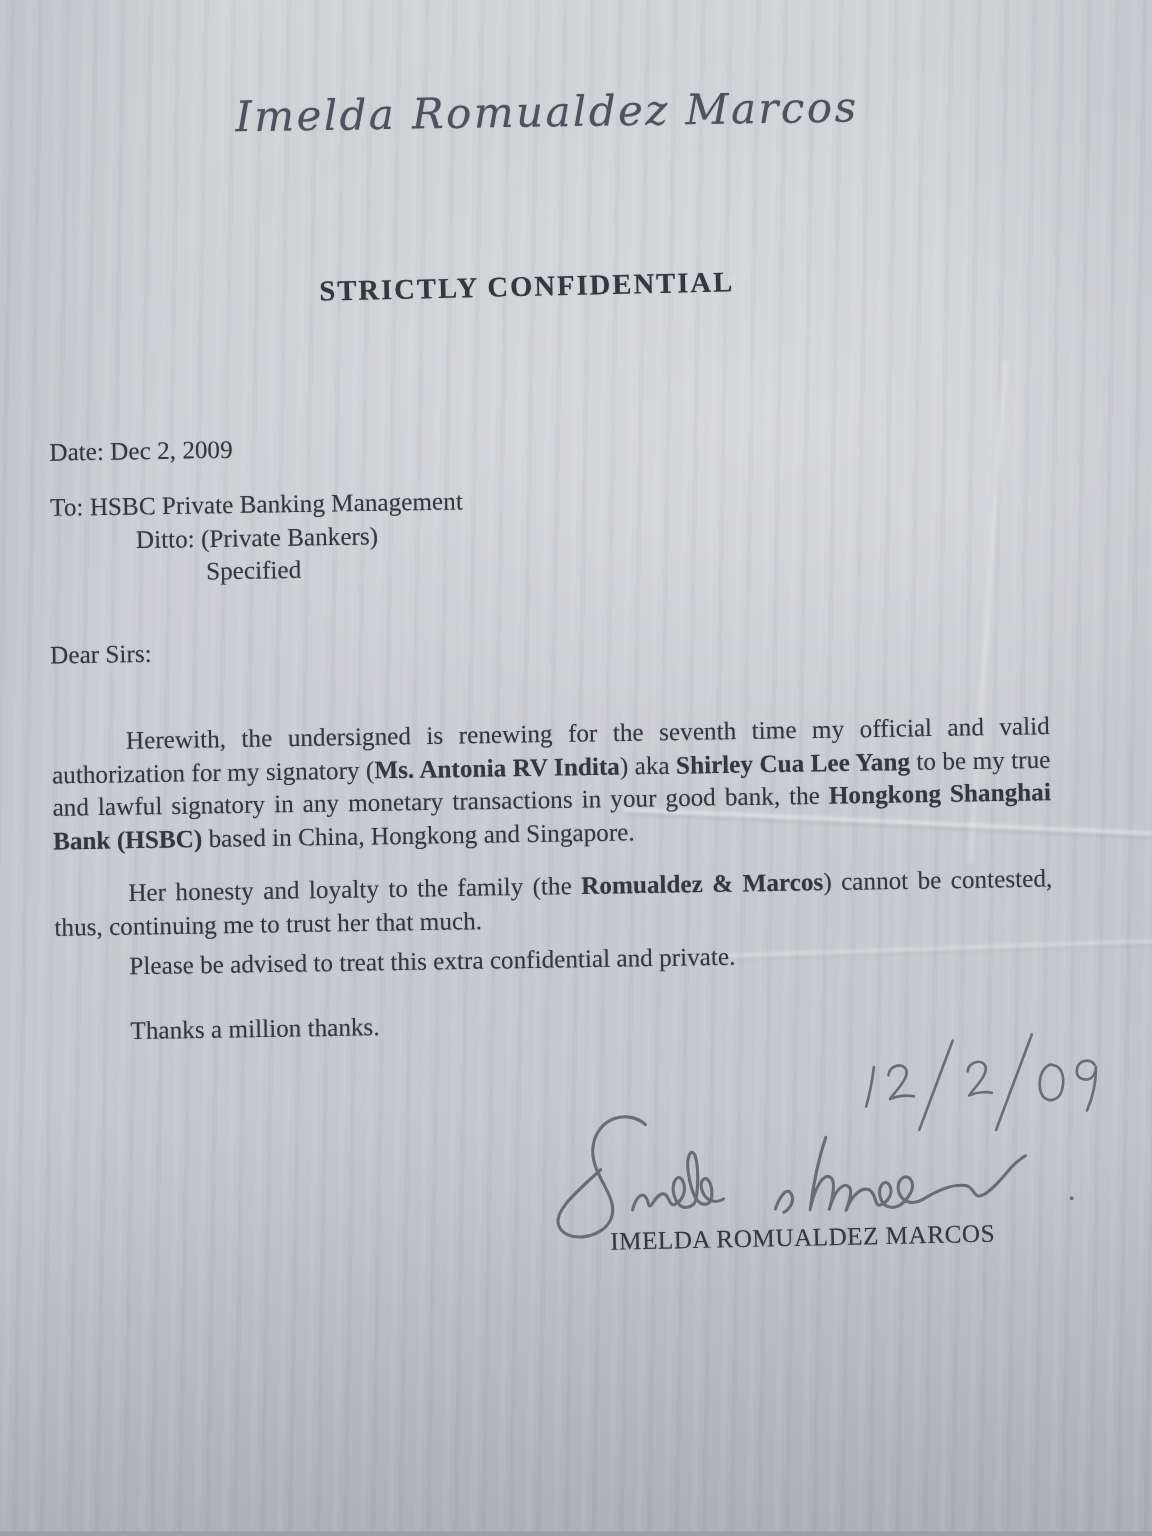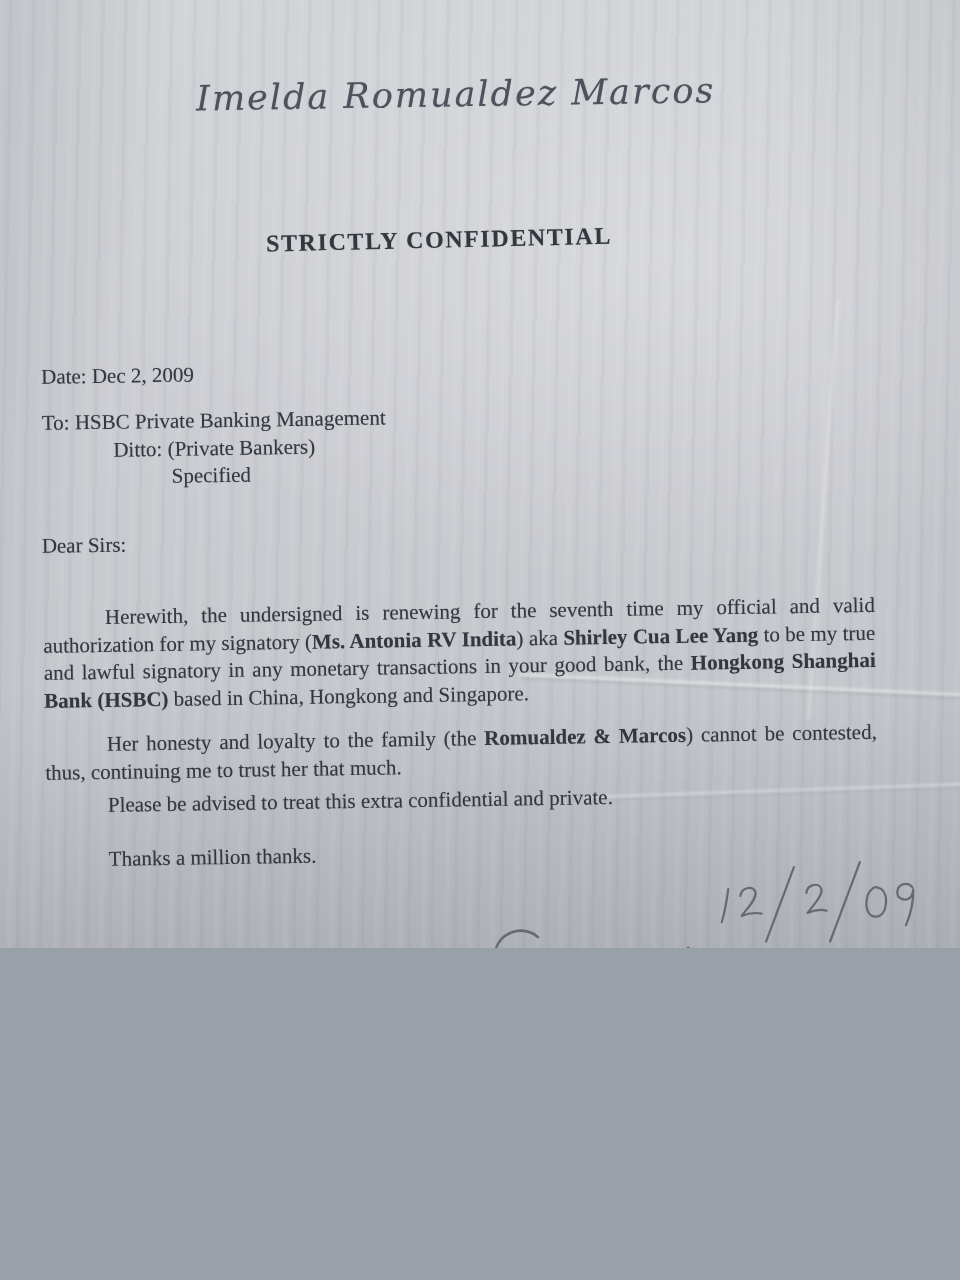--- a/index.html
+++ b/index.html
@@ -1,16 +1,16 @@
 <!DOCTYPE html>
 <html><head>
 <meta charset="utf-8">
 <style>
   html,body{margin:0;padding:0;background:#9aa0a8;}
-  .viewport{position:relative;width:960px;height:948px;overflow:hidden;
+  .viewport{position:relative;width:960px;height:1276px;overflow:hidden;
     font-family:"Liberation Serif", serif;}
   .paper{position:absolute;inset:0;
     background:
       radial-gradient(ellipse 900px 520px at 68% 28%, rgba(255,255,255,0.20), rgba(255,255,255,0) 62%),
       linear-gradient(100deg, rgba(104,108,118,0.16), rgba(104,108,118,0) 16%),
       linear-gradient(262deg, rgba(104,108,118,0.10), rgba(104,108,118,0) 18%),
       linear-gradient(to bottom, rgba(0,0,0,0) 72%, rgba(96,100,110,0.16) 100%),
       linear-gradient(175deg,#d2d4d8 0%,#cccdd2 42%,#c4c6cb 76%,#bbbdc3 100%);
   }
   .streaks{position:absolute;inset:0;pointer-events:none;

